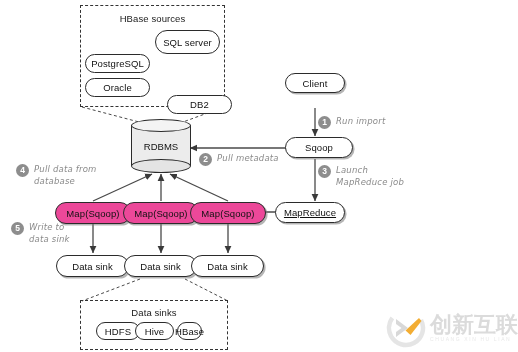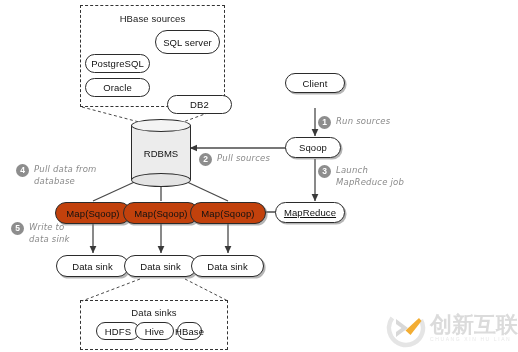--- a/index.html
+++ b/index.html
@@ -14,21 +14,21 @@
   .group-box{position:absolute;border:1px dashed #333;box-sizing:border-box;}
   .group-title{position:absolute;width:100%;text-align:center;font-size:9.5px;
                color:#1a1a1a;letter-spacing:.1px;}
 
   
   .pill{position:absolute;box-sizing:border-box;border:1.3px solid #2b2b2b;
         border-radius:999px;background:#ffffff;display:flex;align-items:center;
         justify-content:center;font-size:9.5px;color:#111;white-space:nowrap;
         letter-spacing:.1px;}
   .pill.shadow{box-shadow:1.6px 1.6px 0 rgba(120,120,120,.55);}
-  .pill.grayfill{background:#c2410c;}
+  .pill.grayfill{background:#ec4899;}
 
   
   .cyl{position:absolute;}
   .cyl .body{position:absolute;left:0;right:0;top:6px;bottom:7px;
              background:#ececec;border-left:1.4px solid #2b2b2b;
              border-right:1.4px solid #2b2b2b;}
   .cyl .top{position:absolute;left:0;top:0;width:100%;height:13px;
             box-sizing:border-box;border:1.4px solid #2b2b2b;border-radius:50%;
             background:#f4f4f4;}
   .cyl .bot{position:absolute;left:0;bottom:0;width:100%;height:14px;
@@ -95,55 +95,55 @@
   </svg>
 
   <div class="group-box" style="left:80px;top:5px;width:145px;height:102px;">
     <div class="group-title" style="top:7px;">HBase sources</div>
   </div>
   <div class="pill" style="left:155px;top:30px;width:65px;height:24px;">SQL server</div>
   <div class="pill" style="left:85px;top:54px;width:65px;height:19px;">PostgreSQL</div>
   <div class="pill" style="left:167px;top:54px;width:65px;height:19px;margin-top:41px;">DB2</div>
   <div class="pill" style="left:85px;top:78px;width:65px;height:19px;">Oracle</div>
 
-  <div class="cyl" style="left:131px;top:119px;width:60px;height:68px;">
+  <div class="cyl" style="left:131px;top:119px;width:60px;height:54px;">
     <div class="shadow"></div>
     <div class="body"></div>
     <div class="bot"></div>
     <div class="top"></div>
     <div class="lbl">RDBMS</div>
   </div>
 
   <div class="pill shadow" style="left:285px;top:73px;width:60px;height:20px;">Client</div>
-  <div class="pill shadow" style="left:285px;top:137px;width:56px;height:21px;">Sqoop</div>
+  <div class="pill shadow" style="left:285px;top:137px;width:68px;height:21px;">Sqoop</div>
   <div class="pill shadow" style="left:275px;top:202px;width:70px;height:21px;text-decoration:underline;">MapReduce</div>
 
   <div class="pill shadow grayfill" style="left:55px;top:202px;width:76px;height:22px;">Map(Sqoop)</div>
   <div class="pill shadow grayfill" style="left:123px;top:202px;width:76px;height:22px;">Map(Sqoop)</div>
   <div class="pill shadow grayfill" style="left:190px;top:202px;width:76px;height:22px;">Map(Sqoop)</div>
 
   <div class="pill shadow" style="left:56px;top:255px;width:73px;height:22px;">Data sink</div>
   <div class="pill shadow" style="left:124px;top:255px;width:73px;height:22px;">Data sink</div>
   <div class="pill shadow" style="left:191px;top:255px;width:73px;height:22px;">Data sink</div>
 
   <div class="group-box" style="left:80px;top:300px;width:148px;height:50px;">
     <div class="group-title" style="top:6px;">Data sinks</div>
   </div>
   <div class="pill" style="left:96px;top:322px;width:44px;height:18px;">HDFS</div>
   <div class="pill" style="left:135px;top:322px;width:39px;height:18px;">Hive</div>
   <div class="pill" style="left:177px;top:322px;width:25px;height:18px;">HBase</div>
 
   <div class="step" style="left:318px;top:116px;">
     <div class="badge">1</div>
-    <div class="step-text">Run sources</div>
+    <div class="step-text">Run import</div>
   </div>
 
   <div class="step" style="left:199px;top:153px;">
     <div class="badge">2</div>
-    <div class="step-text">Pull sources</div>
+    <div class="step-text">Pull metadata</div>
   </div>
 
   <div class="step" style="left:318px;top:165px;">
     <div class="badge">3</div>
     <div class="step-text">Launch
 MapReduce job</div>
   </div>
 
   <div class="step" style="left:16px;top:164px;">
     <div class="badge">4</div>

